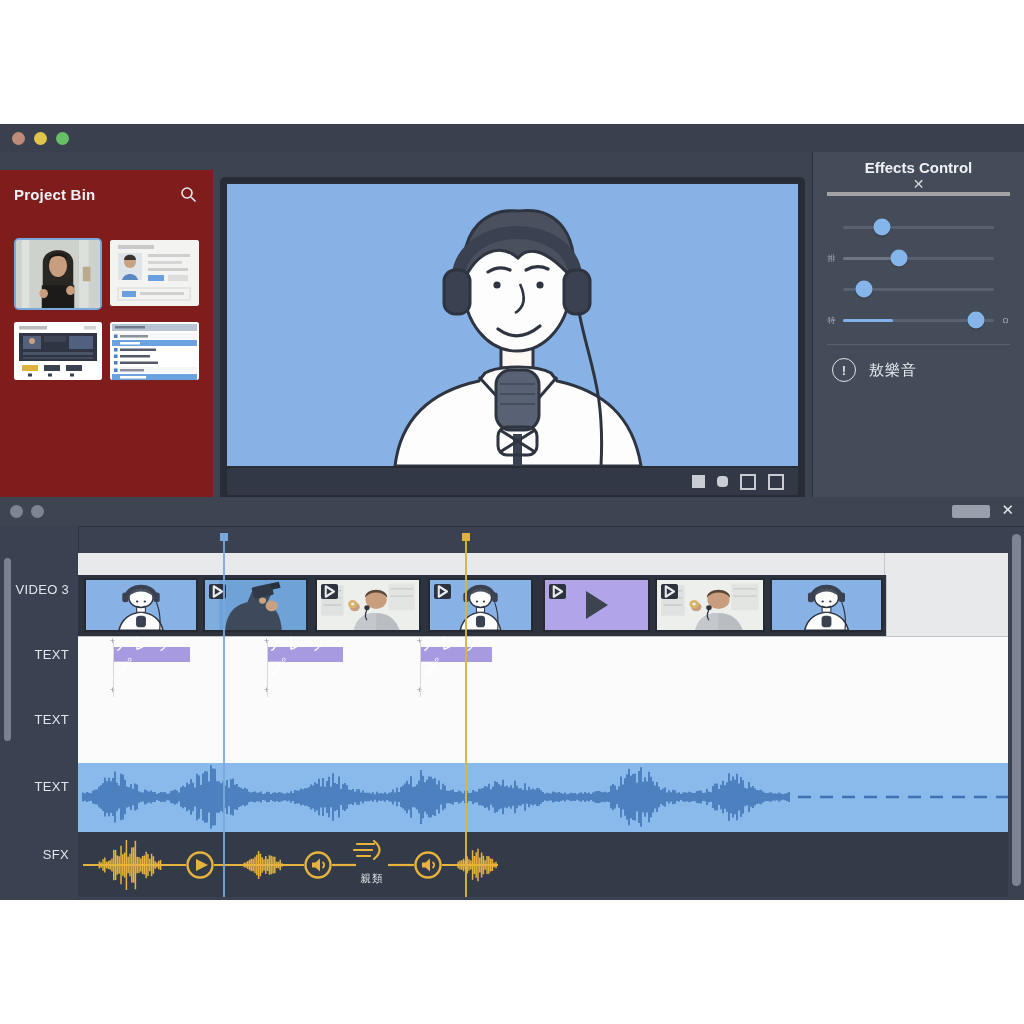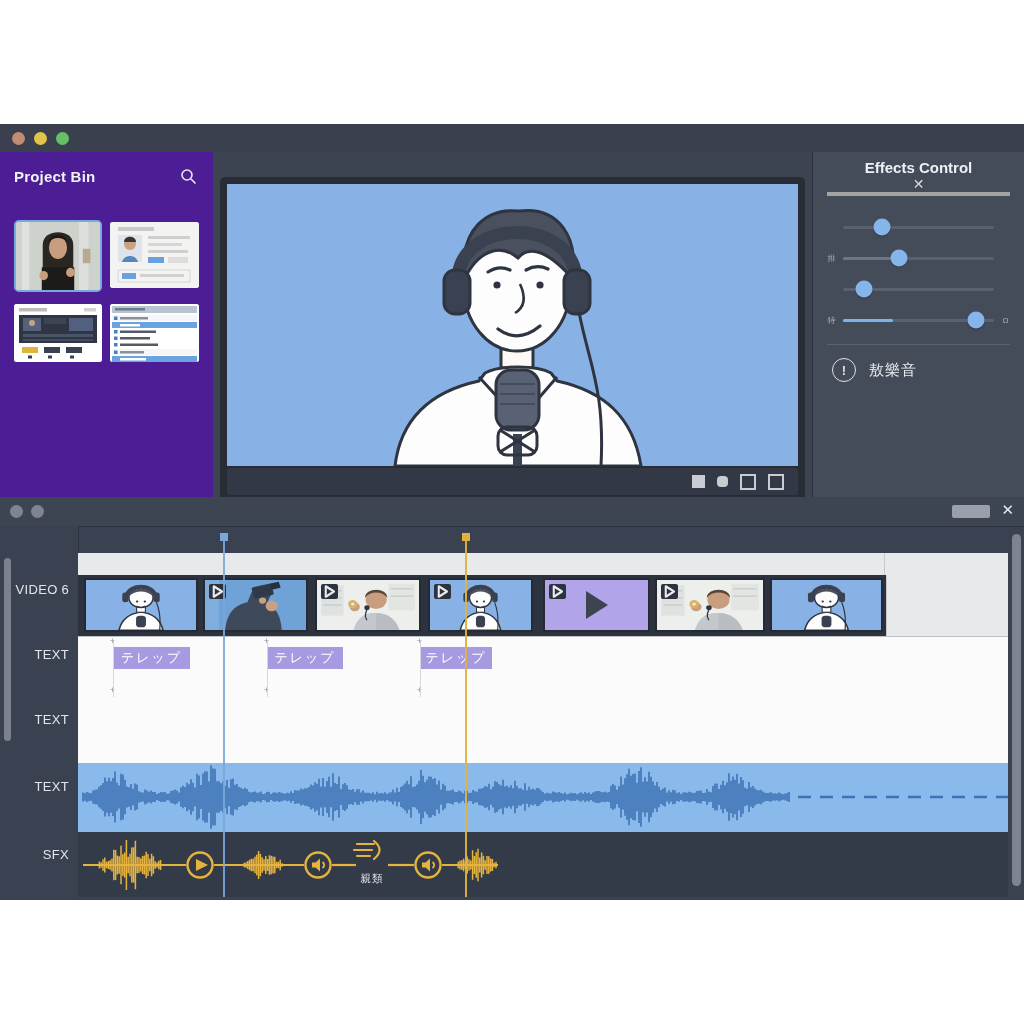--- a/index.html
+++ b/index.html
@@ -7,21 +7,21 @@
         font-family:"Liberation Sans",sans-serif;-webkit-font-smoothing:antialiased;}
 
   
   .top-window{position:absolute;left:0;top:124px;width:1024px;height:373px;background:#3d4451;}
   .titlebar{position:relative;height:28px;background:#3a404d;border-bottom:1px solid:#2c323d;
             display:flex;align-items:center;gap:9px;padding-left:12px;}
   .dot{width:13px;height:13px;border-radius:50%;}
   .dot.r{background:#c08b77}.dot.y{background:#e2c44d}.dot.g{background:#67c067}
 
   
-  .bin-panel{position:absolute;left:0;top:28px;width:213px;bottom:0;background:#4c1d95;border-right:1px solid #000000;}
+  .bin-panel{position:absolute;left:0;top:46px;width:213px;bottom:0;background:#7f1d1d;border-right:1px solid #000000;}
   .bin-header{display:flex;justify-content:space-between;align-items:center;padding:16px 16px 0 14px;}
   .bin-title{color:#f0f2f5;font-size:15px;font-weight:bold;letter-spacing:.2px;}
   .bin-grid{position:absolute;left:14px;top:68px;width:187px;}
   .thumb{position:absolute;border-radius:3px;overflow:hidden;background:#fff;}
   .thumb svg{display:block;width:100%;height:100%;}
   .t1{left:0;top:0;width:84px;height:68px;border:2px solid #7aa7dd;border-radius:5px;}
   .t2{left:96px;top:2px;width:89px;height:66px;}
   .t3{left:0;top:84px;width:88px;height:58px;}
   .t4{left:96px;top:84px;width:89px;height:58px;}
 
@@ -77,21 +77,21 @@
   .row-music svg,.row-sfx svg{position:absolute;inset:0;width:100%;height:100%;}
 
   .clip{position:absolute;top:3px;height:54px;background:#262b33;padding:2px;box-sizing:border-box;}
   .clip svg{display:block;width:100%;height:100%;}
   .clip.purple{background:#262b33;}
   .purple-fill{width:100%;height:100%;background:#b2a4e8;display:flex;align-items:center;justify-content:center;}
   .purple-tri{width:0;height:0;border-left:22px solid #3d4450;border-top:14px solid transparent;border-bottom:14px solid transparent;}
   .badge{position:absolute;left:6px;top:6px;width:17px;height:15px;background:#2c323e;border-radius:2px;
          display:flex;align-items:center;justify-content:center;z-index:2;}
 
-  .caption{position:absolute;top:10px;height:22px;background:#a79ae0;color:#fff;font-size:13px;letter-spacing:2px;
+  .caption{position:absolute;top:10px;height:15px;background:#a79ae0;color:#fff;font-size:18px;letter-spacing:2px;
            display:flex;align-items:center;justify-content:center;}
   .cap-tick{position:absolute;width:7px;height:7px;color:#8d939c;font-size:9px;line-height:7px;text-align:center;}
   .cap-guide{position:absolute;top:4px;height:56px;width:1px;background:#d7d8db;}
 
   .playhead{position:absolute;top:7px;bottom:0;width:2px;z-index:5;}
   .playhead .cap{position:absolute;left:-3px;top:0;width:8px;height:8px;}
   .ph-blue{background:rgba(122,167,217,.9);}
   .ph-blue .cap{background:#7aa7d9;}
   .ph-yellow{background:rgba(223,178,62,.95);}
   .ph-yellow .cap{background:#dfb23e;}
@@ -330,21 +330,21 @@
   <div class="tl-window">
     <div class="tl-header">
       <span class="tl-dot" style="left:10px"></span>
       <span class="tl-dot" style="left:31px"></span>
       <span class="tl-rect"></span>
       <span class="tl-close">✕</span>
     </div>
     <div class="tl-body">
       <div class="tl-labels">
         <span class="tl-mini-sb"></span>
-        <span class="tr-label" style="top:56px">VIDEO 6</span>
+        <span class="tr-label" style="top:56px">VIDEO 3</span>
         <span class="tr-label" style="top:121px">TEXT</span>
         <span class="tr-label" style="top:186px">TEXT</span>
         <span class="tr-label" style="top:253px">TEXT</span>
         <span class="tr-label" style="top:321px">SFX</span>
       </div>
       <div class="tl-content">
         <div class="ruler">
             <span class="ruler-div"></span>
           </div>
         <div class="video-band">

